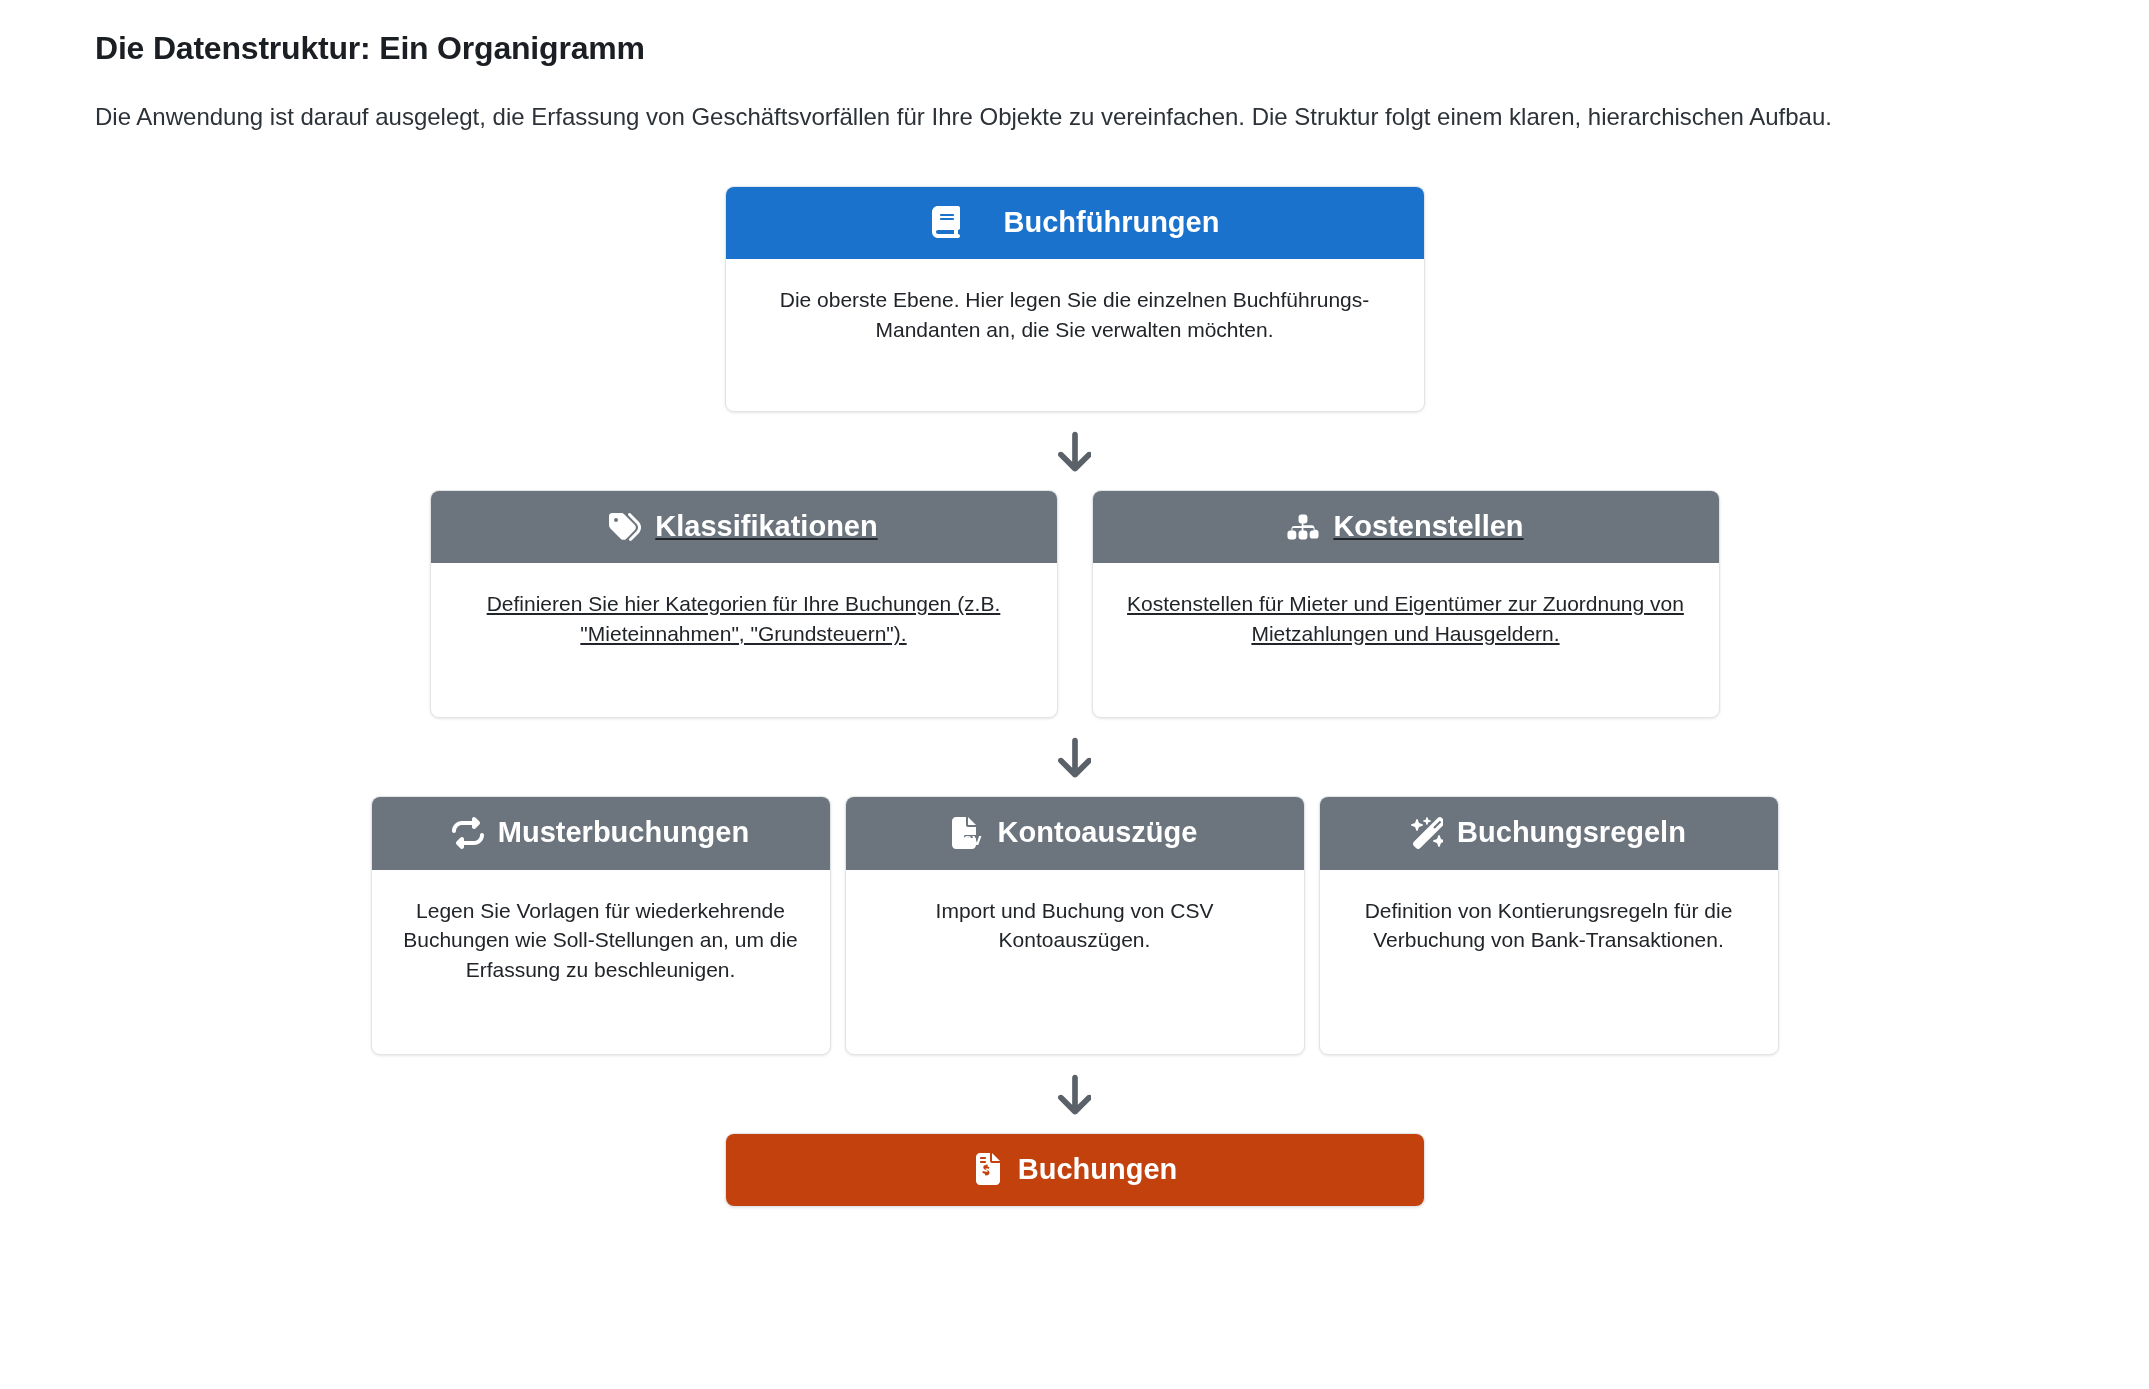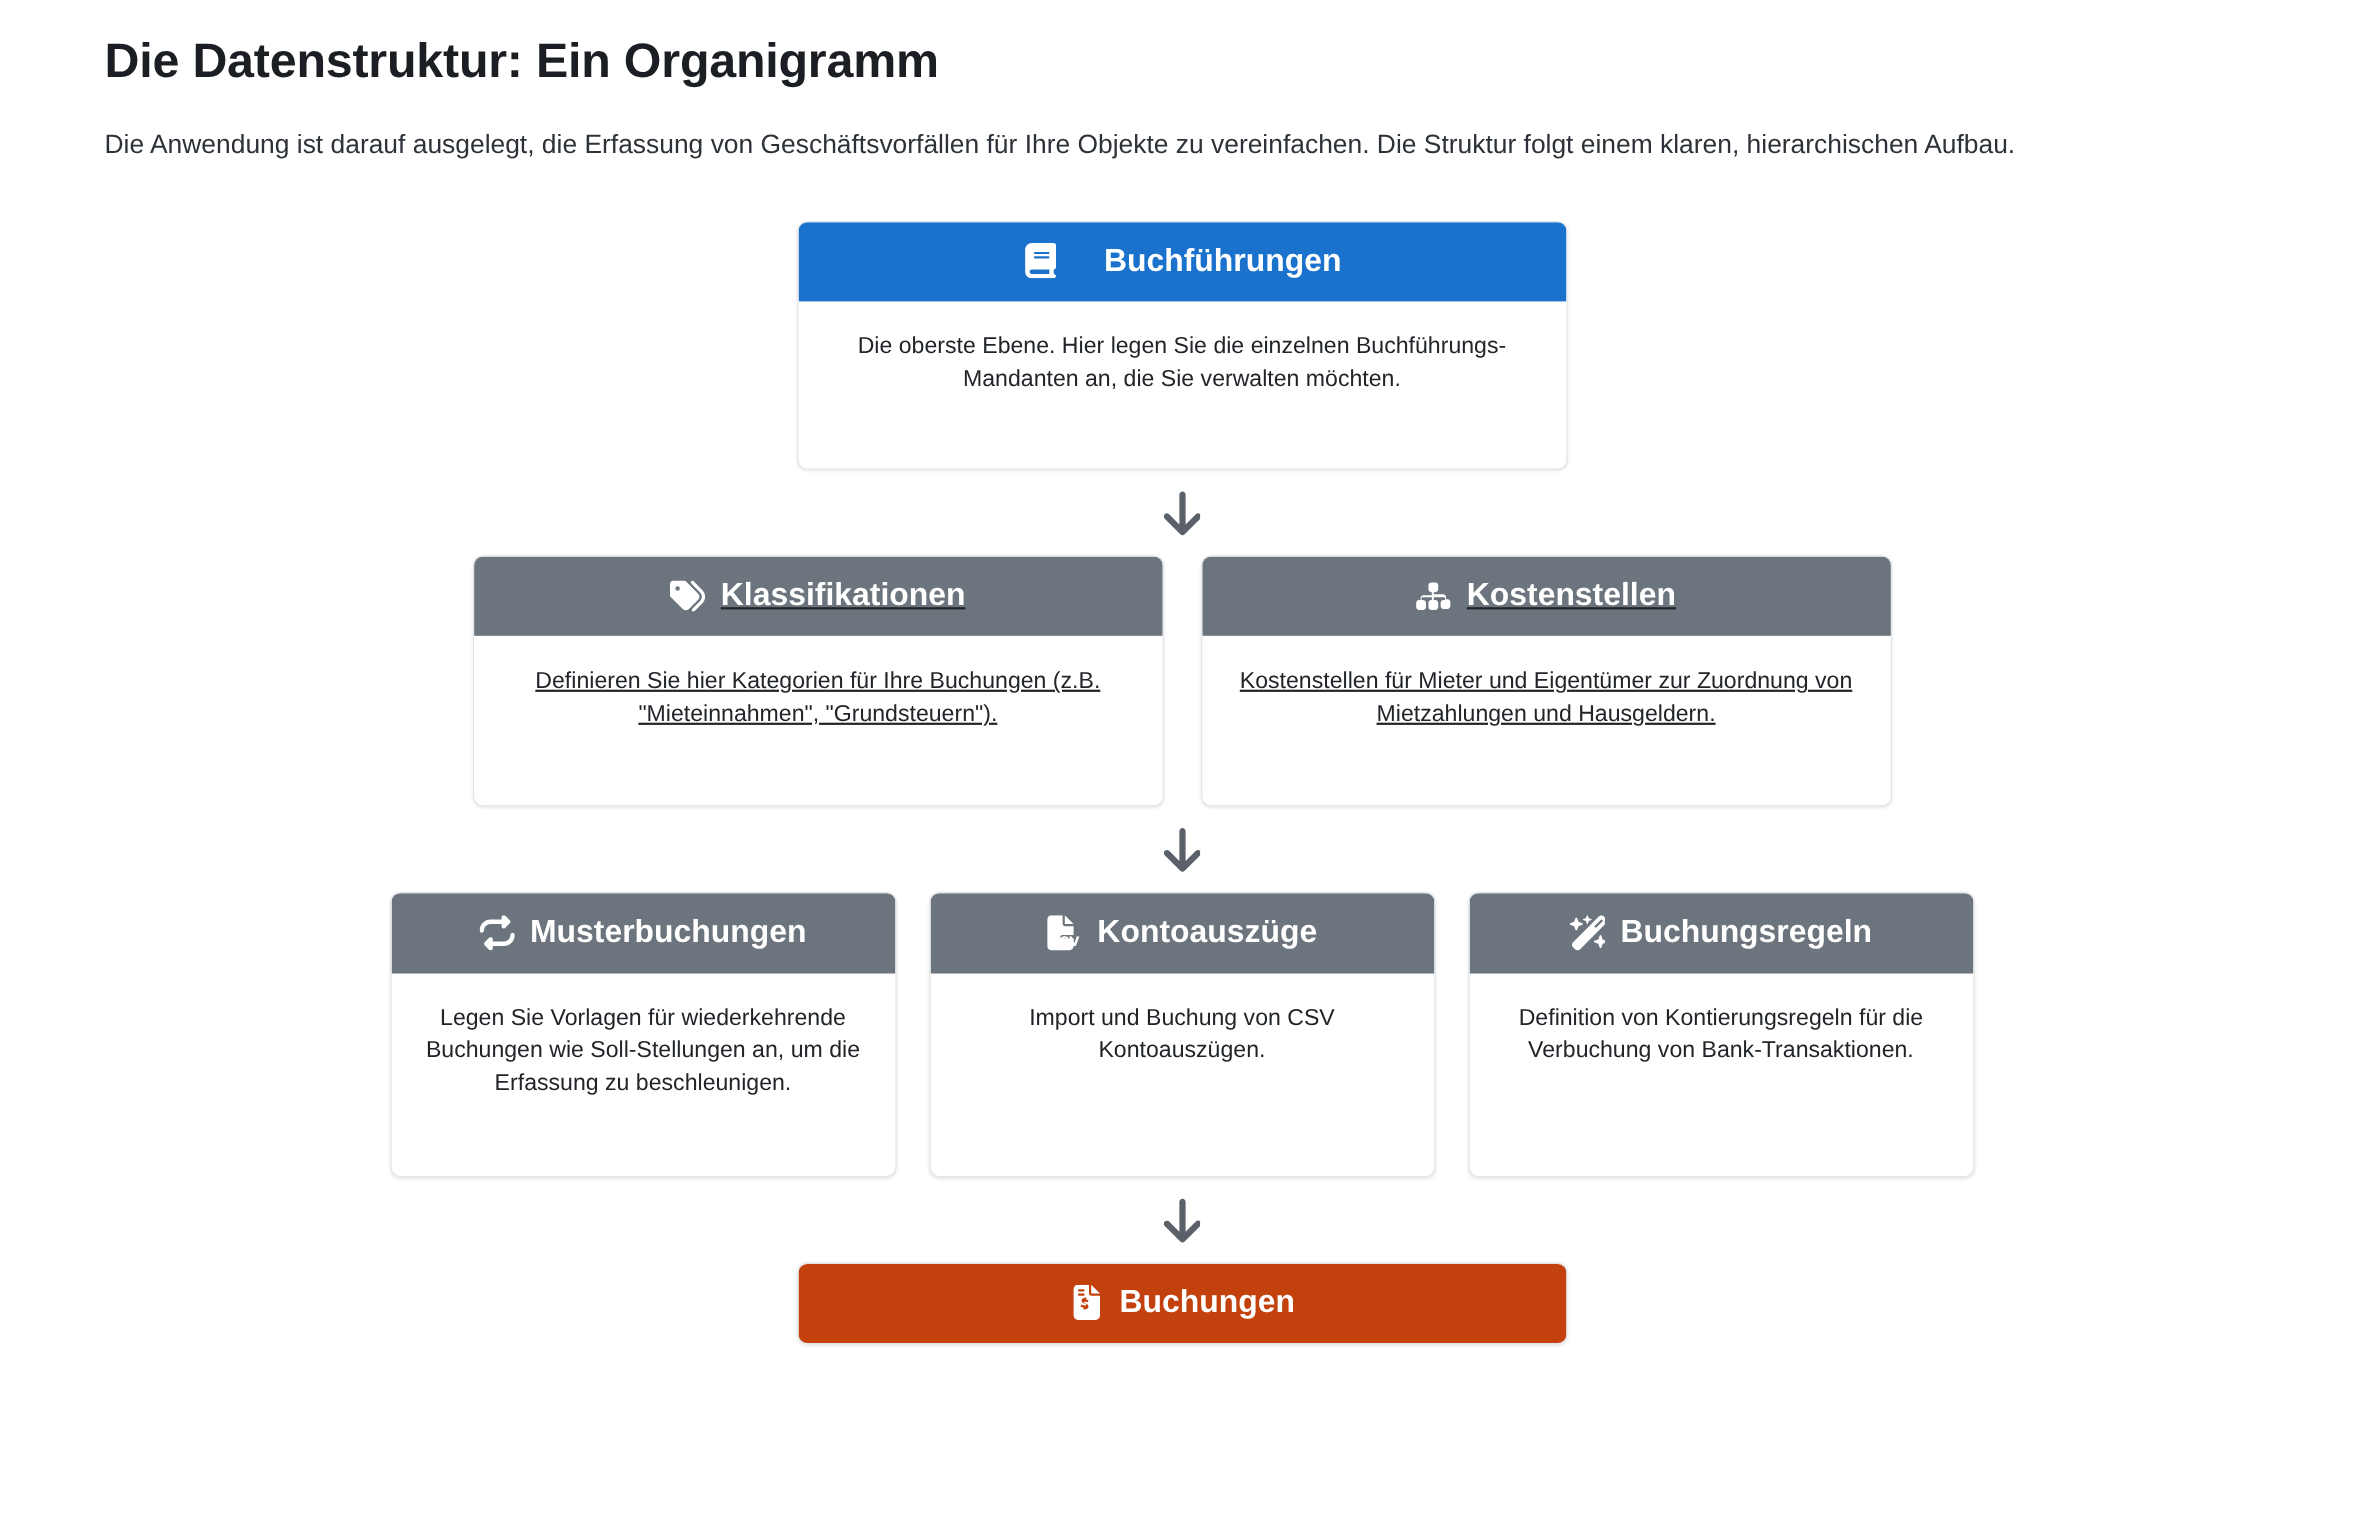--- a/index.html
+++ b/index.html
@@ -15,21 +15,21 @@
     overflow: hidden;
   }
   .page {
     position: relative;
     width: 2149px;
     height: 1389px;
     box-sizing: border-box;
     padding: 0 95px;
   }
   .page-title {
-    font-size: 44px;
+    font-size: 32px;
     font-weight: bold;
     letter-spacing: -0.2px;
     color: #1b1f23;
     margin: 0;
     padding-top: 28px;
     line-height: 1.25;
   }
   .page-subtitle {
     font-size: 24px;
     font-weight: normal;
@@ -82,21 +82,21 @@
     color: #212529;
   }
 
   
   .card.wide   { width: 700px; }
   .card.half   { width: 628px; text-decoration: underline; }
   .card.third  { width: 460px; }
 
   .row-1 .card.wide  { }
   .row-2 { margin-top: 0; gap: 34px; }
-  .row-3 { margin-top: 0; gap: 30px; }
+  .row-3 { margin-top: 0; gap: 14px; }
 
   .card.b-top    { min-height: 150px; }
   .card.b-two    { }
   .card.b-three  { }
 
   
   .row-2 .card-body { min-height: 98px; }
   .row-3 .card-body { min-height: 128px; }
   .row-1 .card-body { min-height: 96px; }
   .row-4 .card-body { min-height: 96px; }

